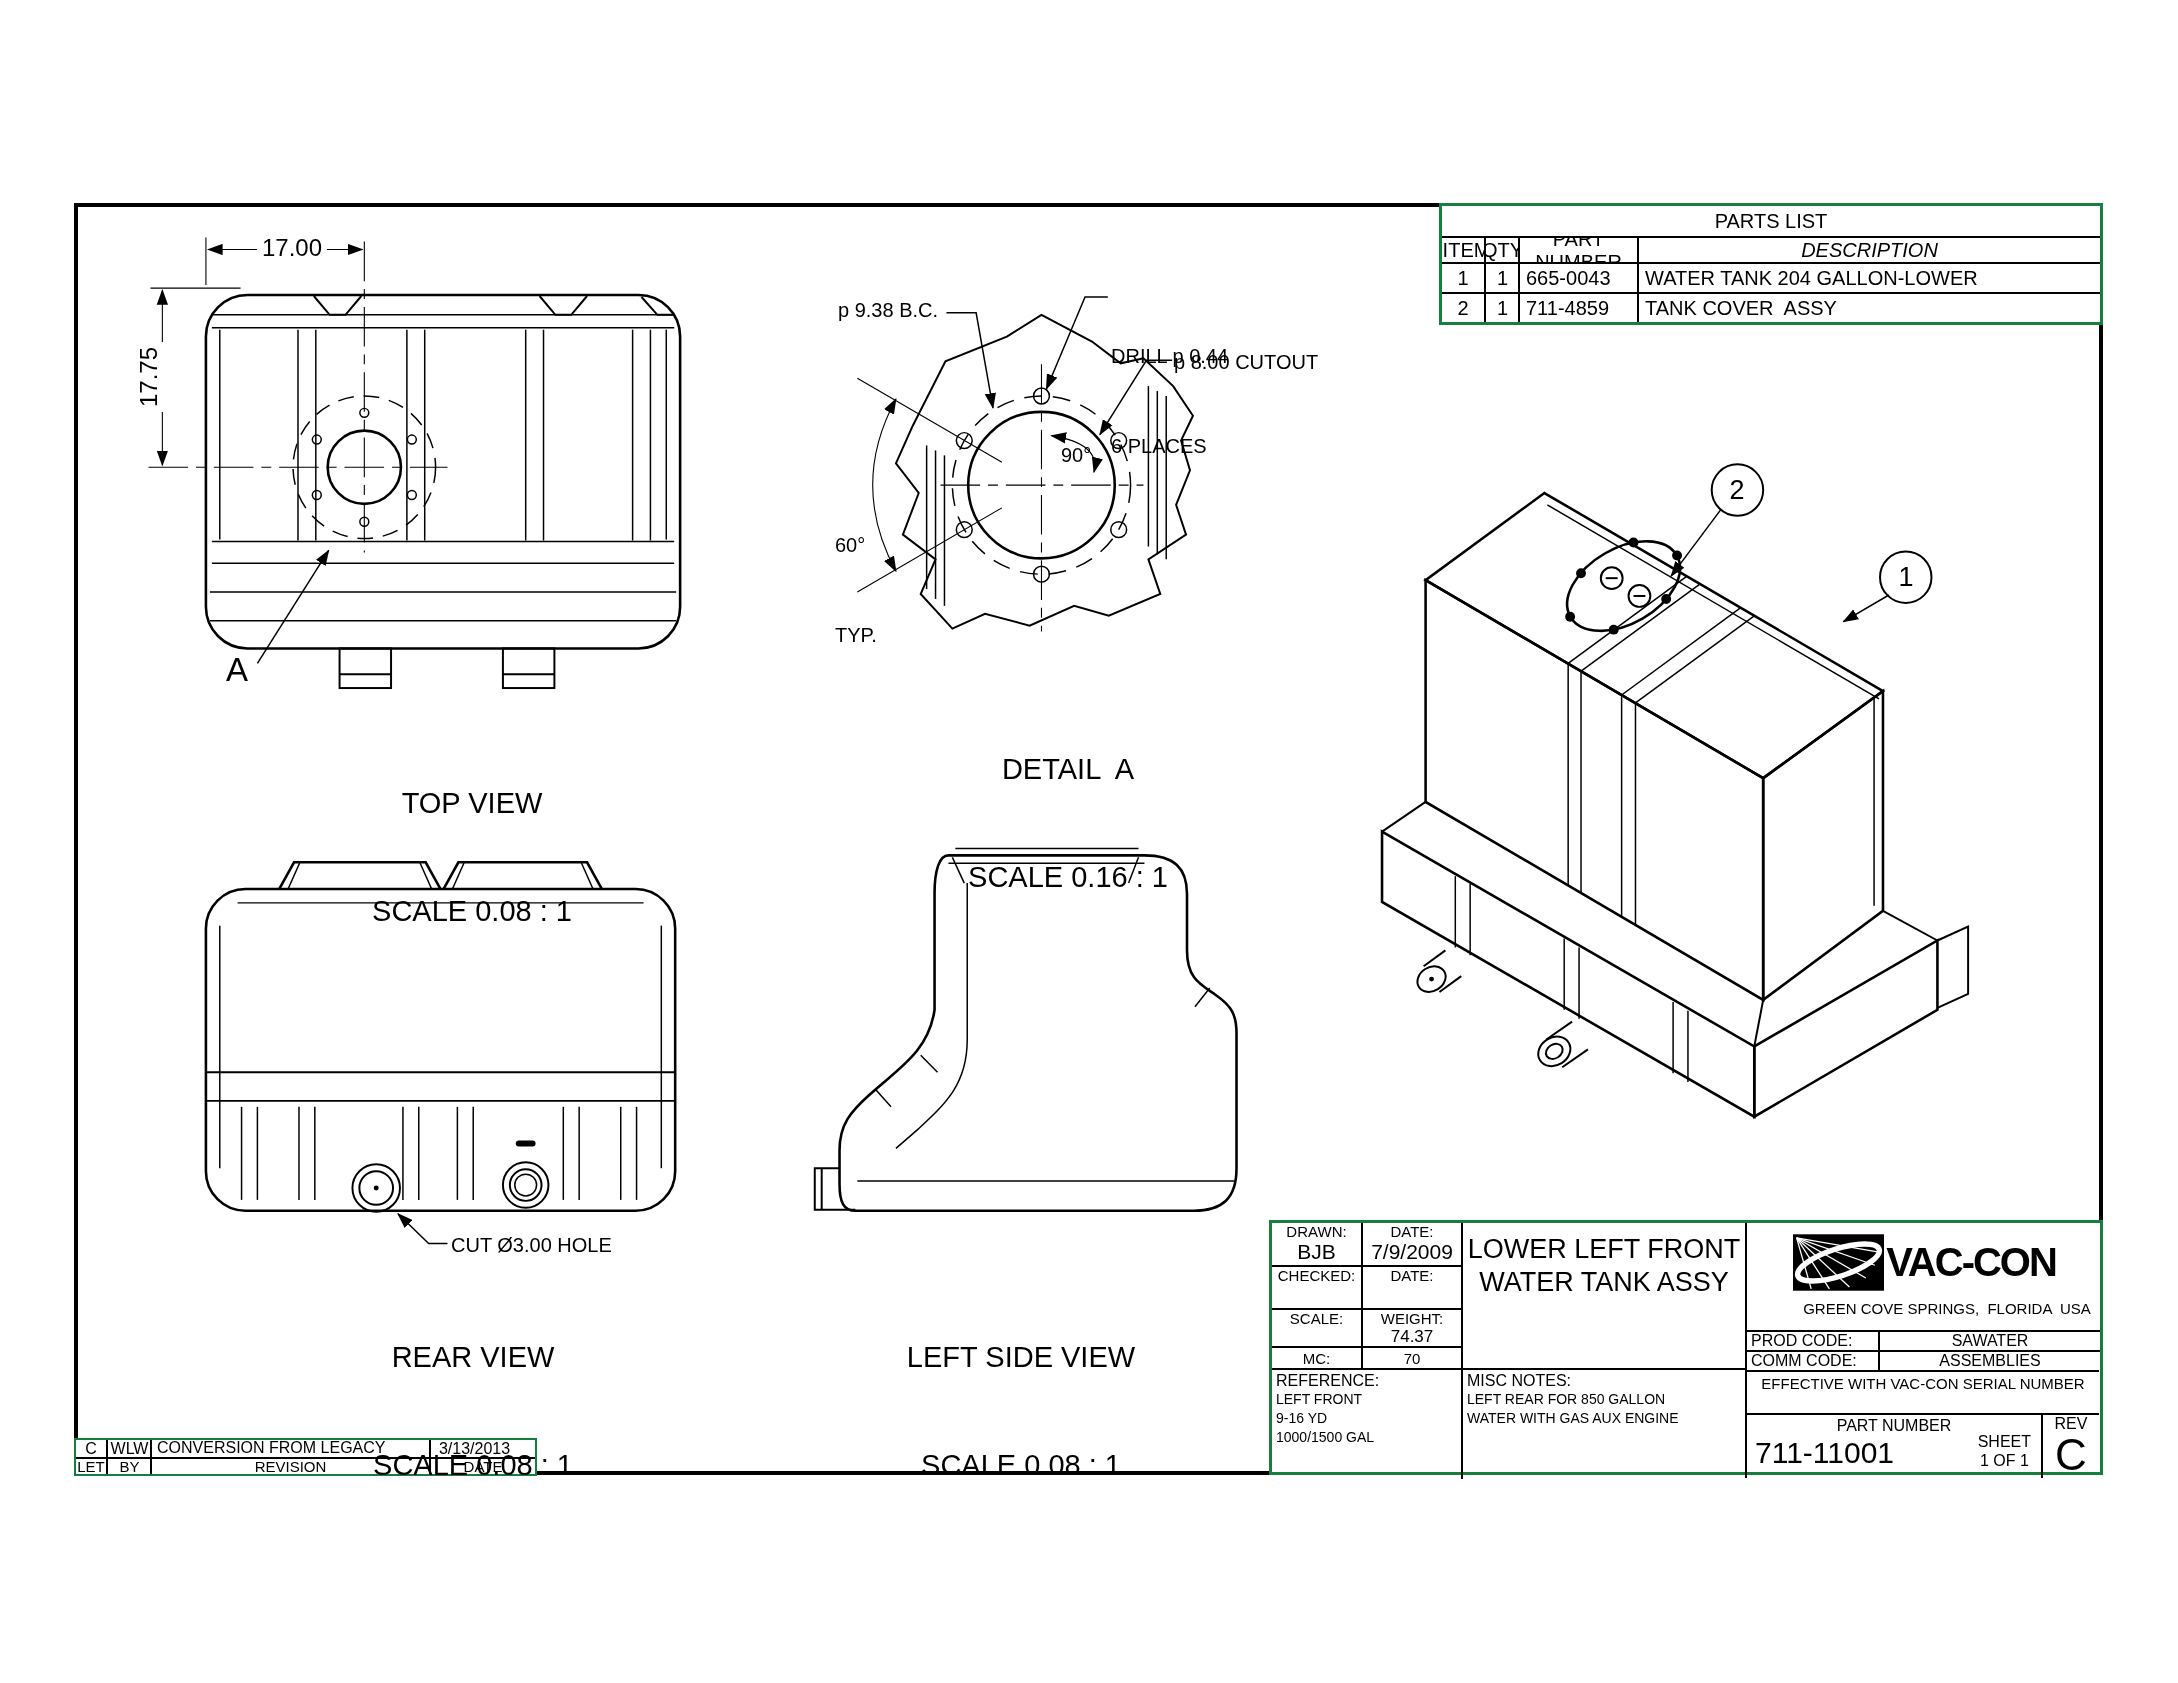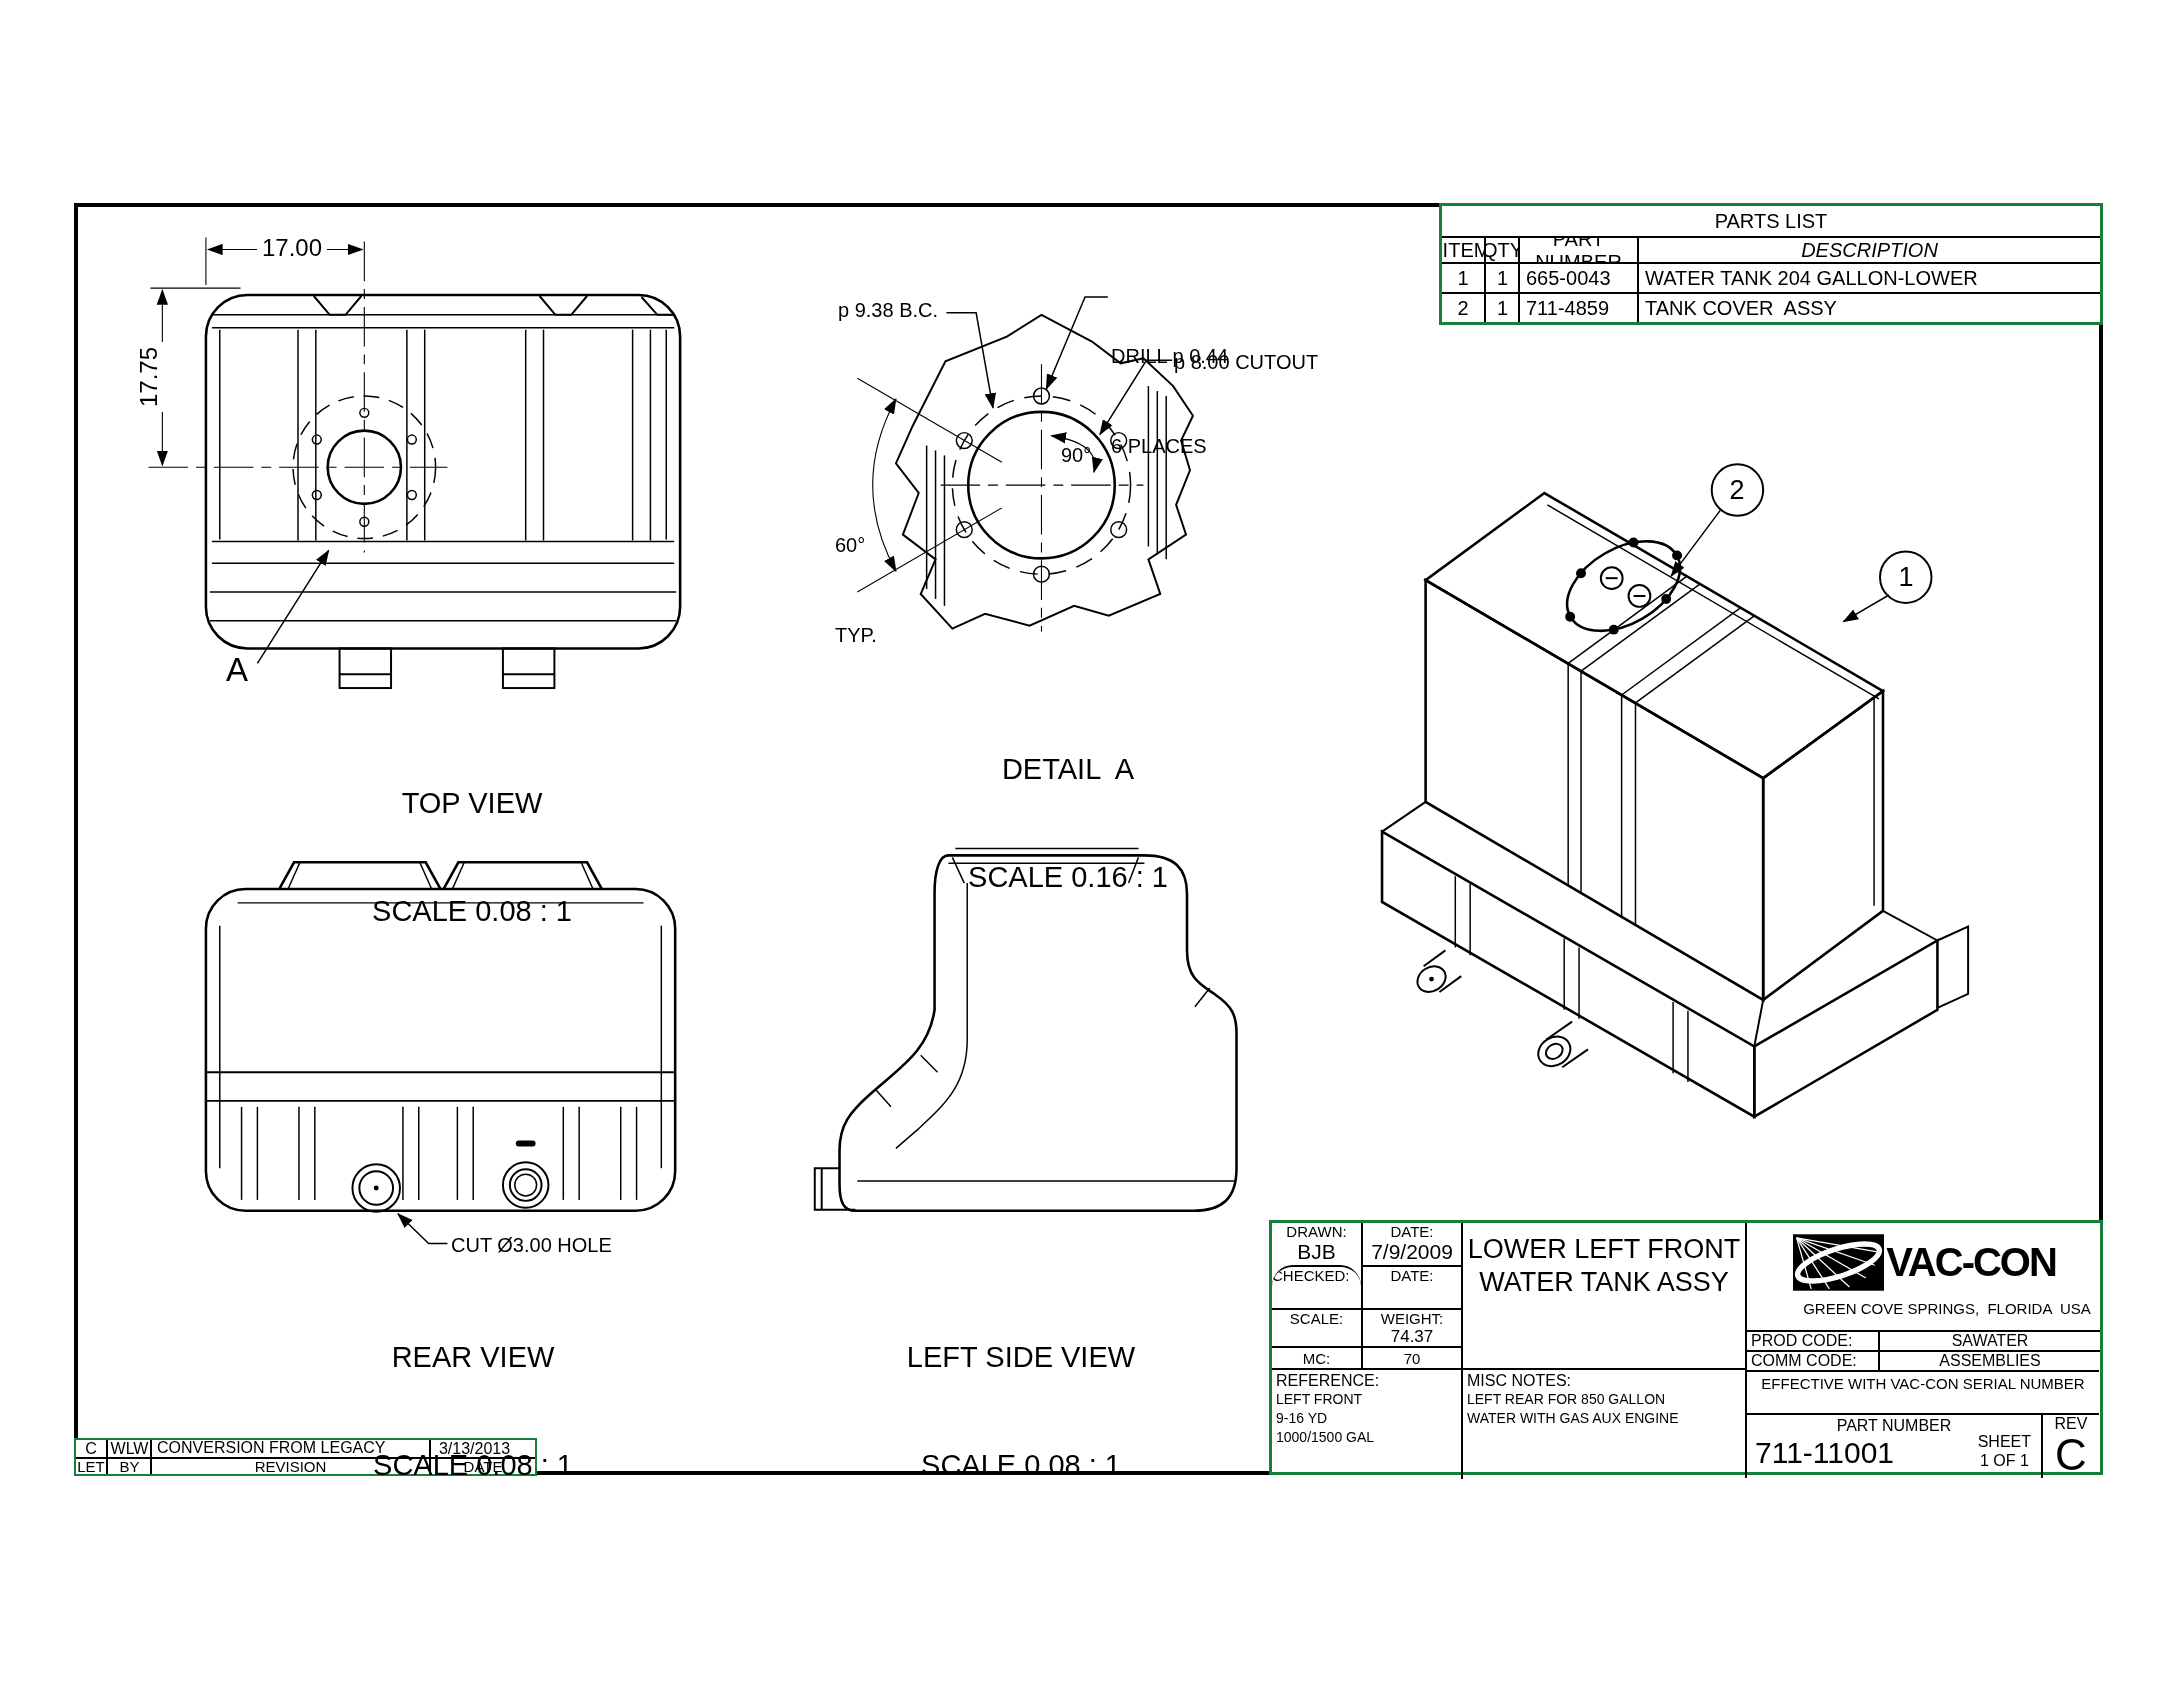--- a/index.html
+++ b/index.html
@@ -292,21 +292,21 @@
   <div class="tbl" style="left:1269px;top:1220px;width:834px;height:255px;">
 
     <div class="cell" style="left:0;top:0;width:89px;height:42px;text-align:center;">
       <div class="tb-lab">DRAWN:</div>
       <div class="tb-val">BJB</div>
     </div>
     <div class="cell bl" style="left:89px;top:0;width:100px;height:42px;text-align:center;">
       <div class="tb-lab">DATE:</div>
       <div class="tb-val">7/9/2009</div>
     </div>
-    <div class="cell bt" style="left:0;top:42px;width:89px;height:44px;border-radius:21px;">
+    <div class="cell bt" style="left:0;top:42px;width:89px;height:44px;text-align:center;">
       <div class="tb-lab">CHECKED:</div>
     </div>
     <div class="cell bt bl" style="left:89px;top:42px;width:100px;height:44px;text-align:center;">
       <div class="tb-lab">DATE:</div>
     </div>
     <div class="cell bt" style="left:0;top:85px;width:89px;height:38px;text-align:center;">
       <div class="tb-lab">SCALE:</div>
     </div>
     <div class="cell bt bl" style="left:89px;top:85px;width:100px;height:38px;text-align:center;">
       <div class="tb-lab">WEIGHT:</div>

